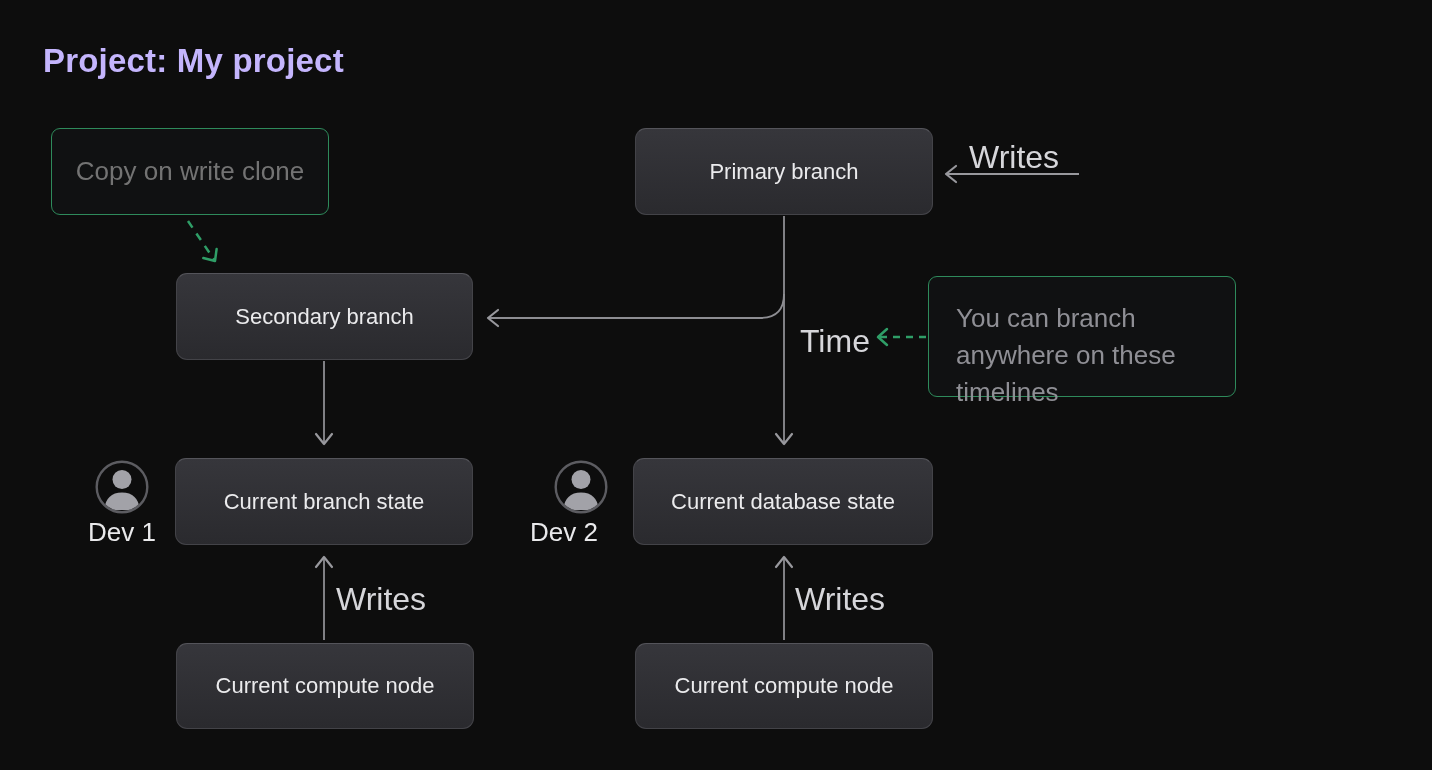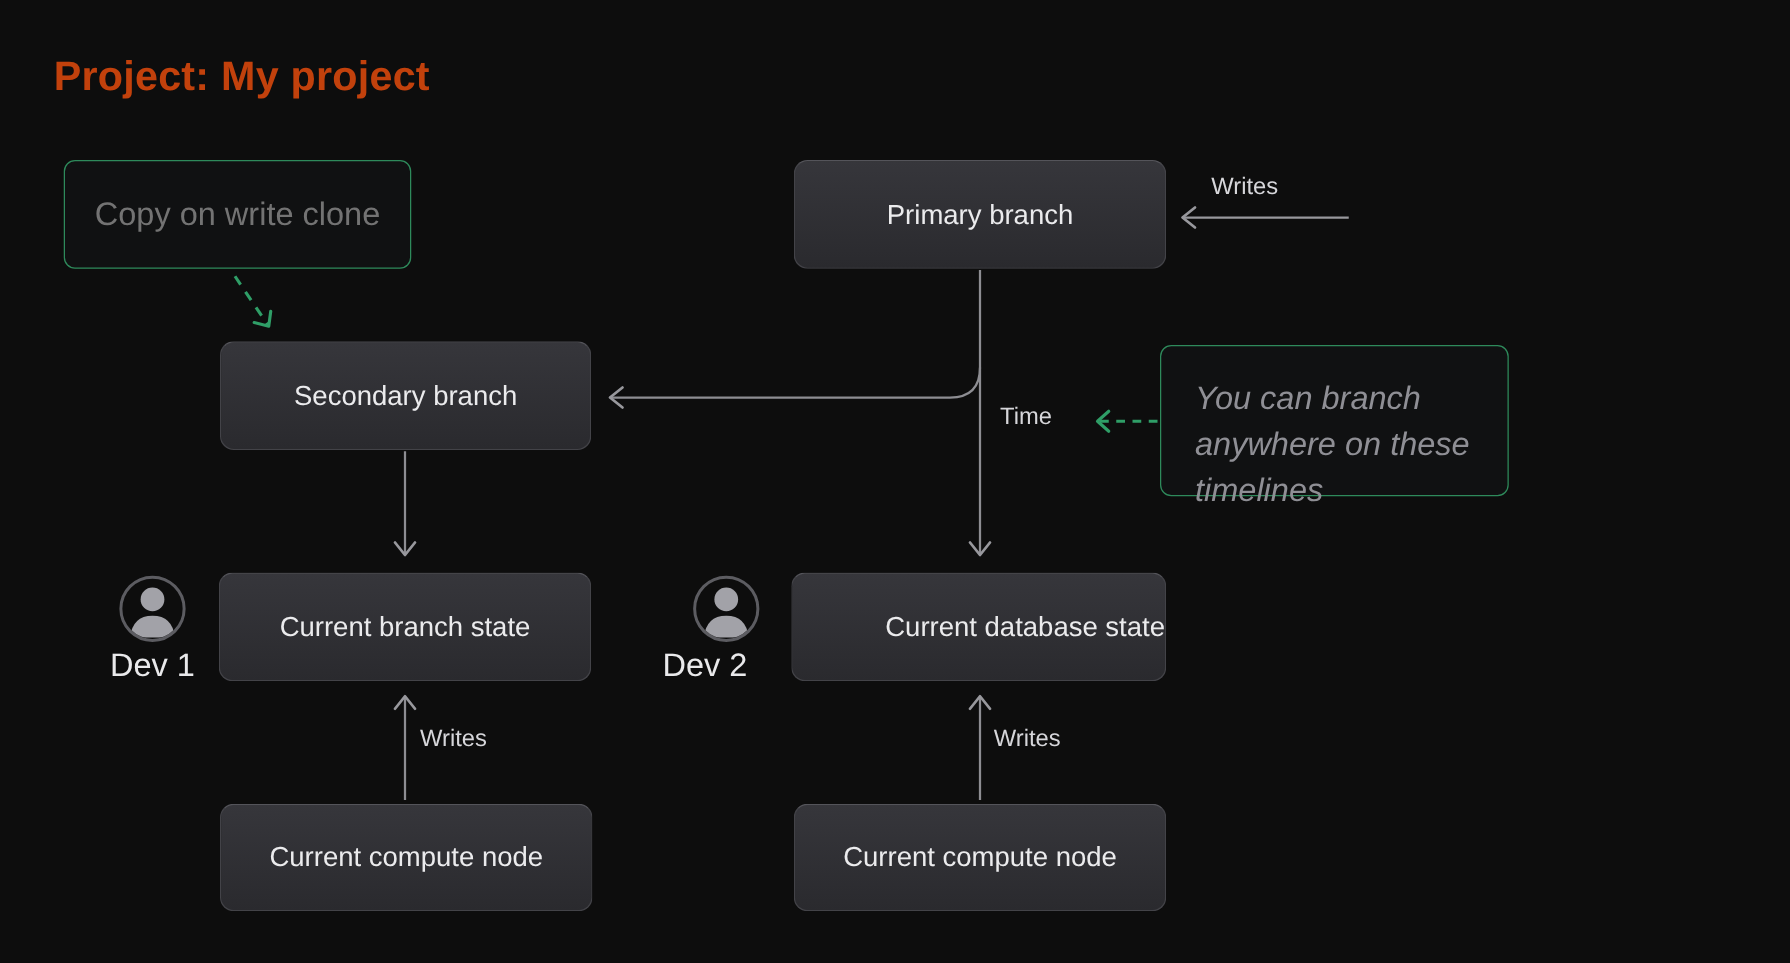--- a/index.html
+++ b/index.html
@@ -2,41 +2,41 @@
 <html><head>
 <meta charset="utf-8">
 <style>
   html,body{margin:0;padding:0;background:#0d0d0d;}
   .canvas{
     position:relative;width:1432px;height:770px;background:#0d0d0d;
     font-family:"Liberation Sans", sans-serif;overflow:hidden;
   }
   .page-title{
     position:absolute;left:43px;top:42px;margin:0;
-    font-size:33px;font-weight:600;color:#c2410c;letter-spacing:.2px;
+    font-size:33px;font-weight:600;color:#c4b5fd;letter-spacing:.2px;
   }
   .node{
     position:absolute;display:flex;align-items:center;justify-content:center;
     box-sizing:border-box;text-align:center;
   }
   .node.solid{
     background:linear-gradient(180deg,#36363b 0%,#2a2a2e 100%);
     border:1px solid #434348;border-top-color:#54545a;
     border-radius:11px;color:#ebebed;font-size:22px;
   }
   .node.outline{
     background:#101112;border:1px solid #2e8a5b;border-radius:9px;
     color:#737373;font-size:26px;
   }
   .node.outline.note{
     justify-content:flex-start;text-align:left;align-items:flex-start;
     padding:23px 24px 0 27px;line-height:37px;color:#8f8f95;
   }
   .flow-label{
-    position:absolute;color:#d6d6da;font-size:19px;white-space:nowrap;
+    position:absolute;color:#d6d6da;font-size:32px;white-space:nowrap;
   }
   .dev-label{
     position:absolute;color:#e9e9eb;font-size:26px;text-align:center;width:100px;
   }
   .avatar{position:absolute;width:54px;height:54px;}
   svg.connectors{position:absolute;left:0;top:0;}
 </style>
 </head>
 <body>
 
@@ -68,38 +68,38 @@
 
     <path d="M188,221 L215,261" fill="none" stroke="#2f9e67" stroke-width="2.5" stroke-dasharray="8 7" marker-end="url(#chev-green)"></path>
 
     <path d="M926,337 L878,337" fill="none" stroke="#2f9e67" stroke-width="2.5" stroke-dasharray="7 6" marker-end="url(#chev-green)"></path>
   </svg>
 
   <div class="node outline" style="left:51px;top:128px;width:278px;height:87px;">
     <span>Copy on write clone</span>
   </div>
 
-  <div class="node outline note" style="left:928px;top:276px;width:279px;height:121px;font-style:italic;">
+  <div class="node outline note" style="left:928px;top:276px;width:308px;height:121px;">
     <span>You can branch anywhere on these timelines</span>
   </div>
 
   <div class="node solid" style="left:635px;top:128px;width:298px;height:87px;">
     <span>Primary branch</span>
   </div>
 
 
   <div class="node solid" style="left:176px;top:273px;width:297px;height:87px;">
     <span>Secondary branch</span>
   </div>
 
   <div class="node solid" style="left:175px;top:458px;width:298px;height:87px;">
     <span>Current branch state</span>
   </div>
 
-  <div class="node solid" style="left:633px;top:458px;width:300px;height:87px;justify-content:flex-end;">
+  <div class="node solid" style="left:633px;top:458px;width:300px;height:87px;">
     <span>Current database state</span>
   </div>
 
   <div class="node solid" style="left:176px;top:643px;width:298px;height:86px;">
     <span>Current compute node</span>
   </div>
 
   <div class="node solid" style="left:635px;top:643px;width:298px;height:86px;">
     <span>Current compute node</span>
   </div>

